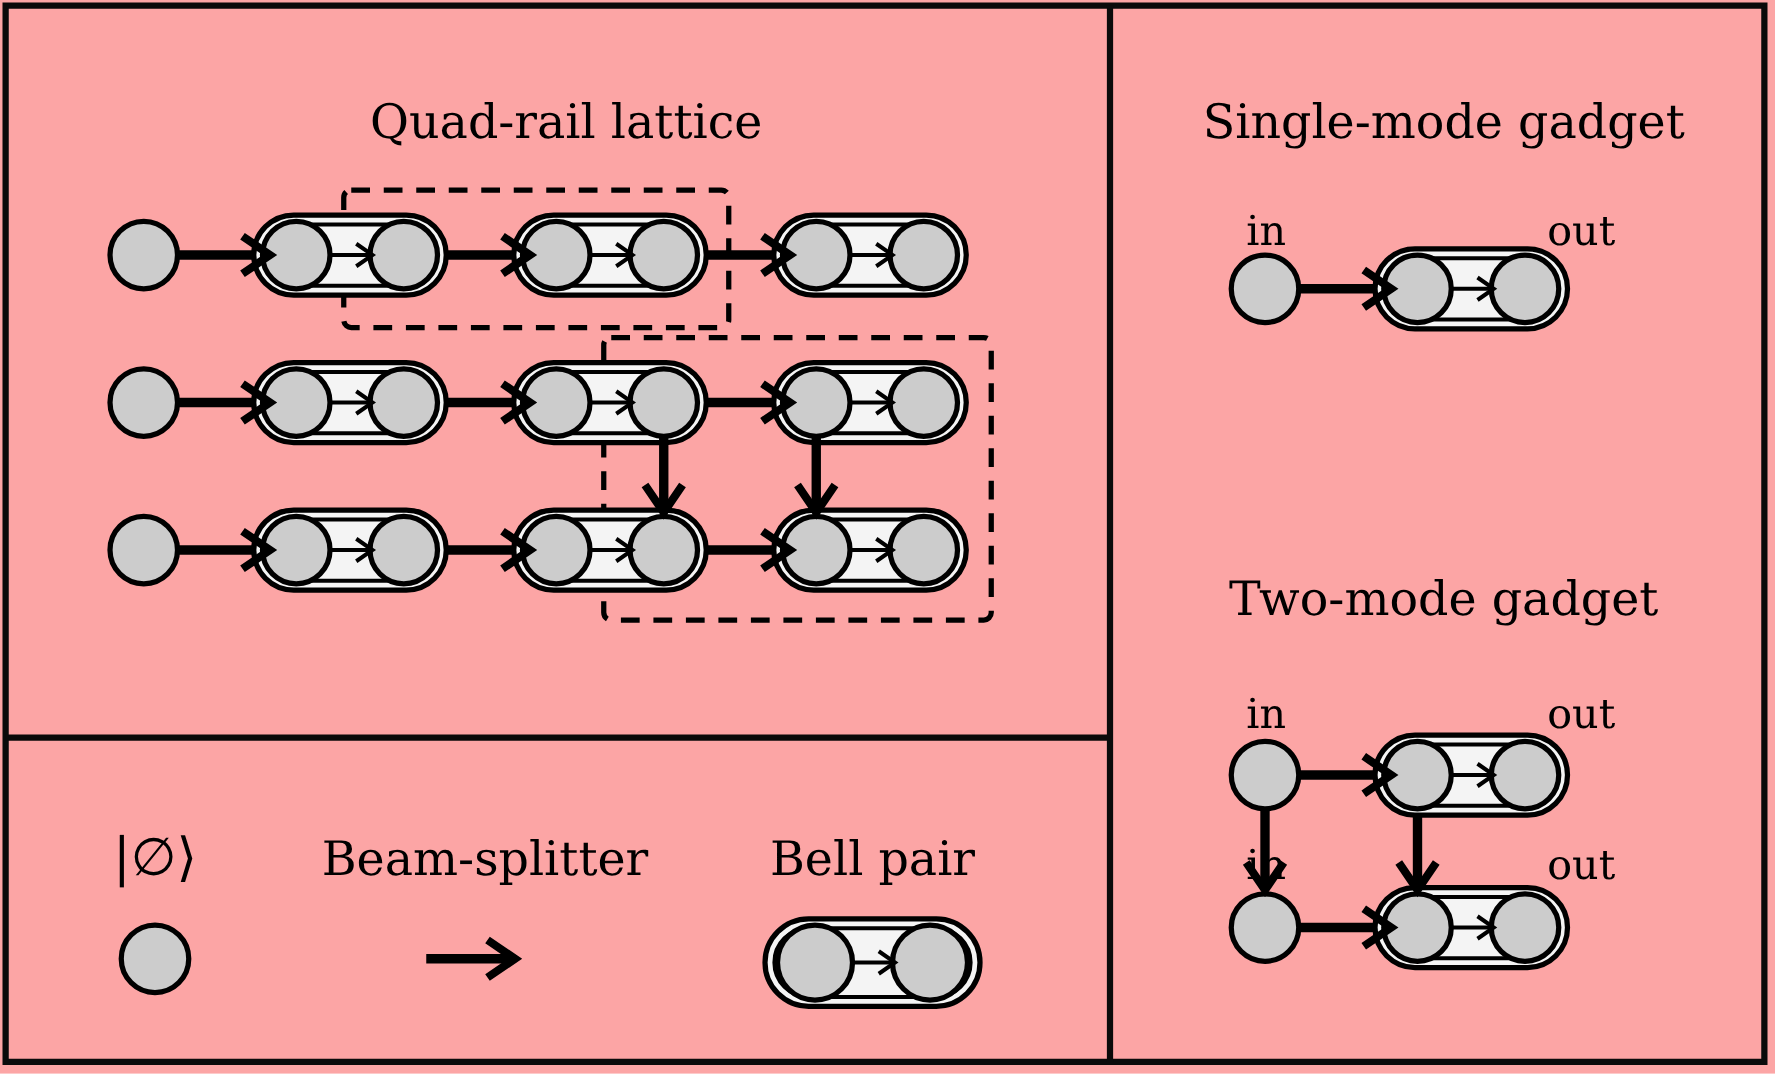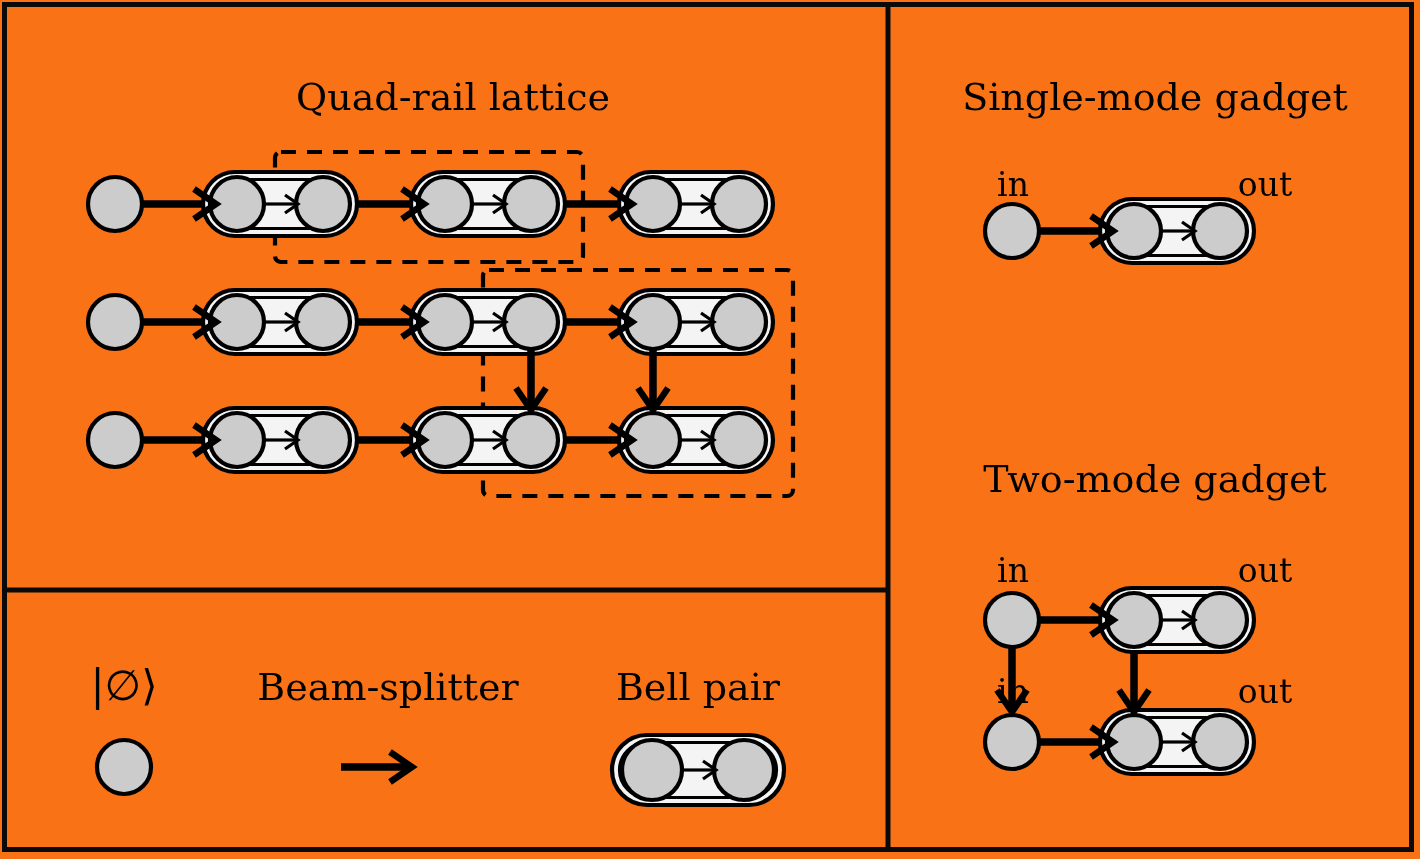--- a/index.html
+++ b/index.html
@@ -4,21 +4,21 @@
 <style>
   html, body {
     margin: 0;
     padding: 0;
     background: #ffffff;
   }
   #page {
     position: relative;
     width: 1420px;
     height: 859px;
-    background: #f97316;
+    background: #fca5a5;
     font-family: "DejaVu Serif", "Liberation Serif", serif;
     overflow: hidden;
   }
   svg.figure {
     display: block;
     width: 1420px;
     height: 859px;
   }
   .frame-line {
     stroke: #0a0a0a;

